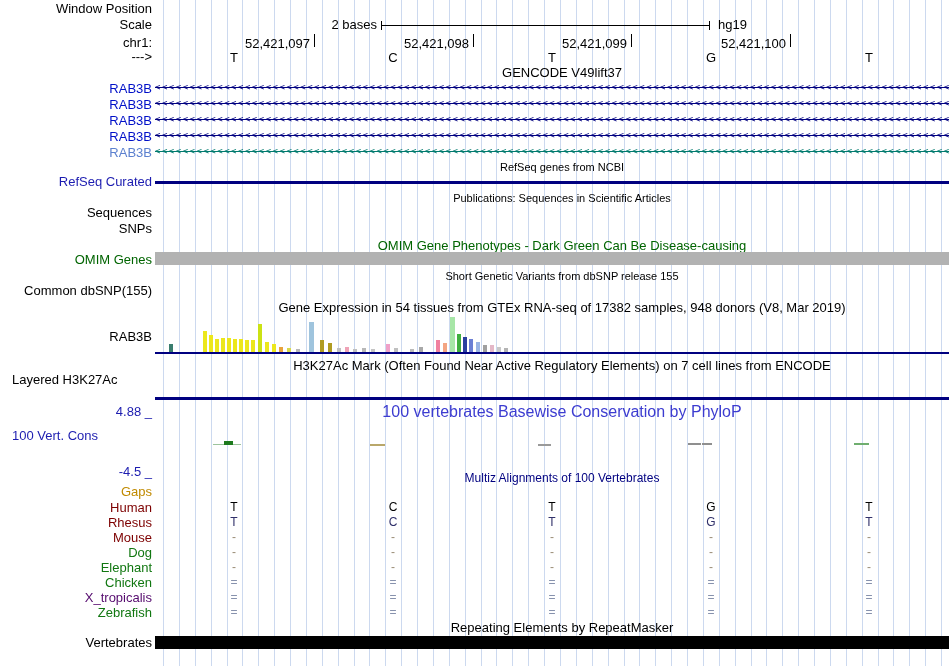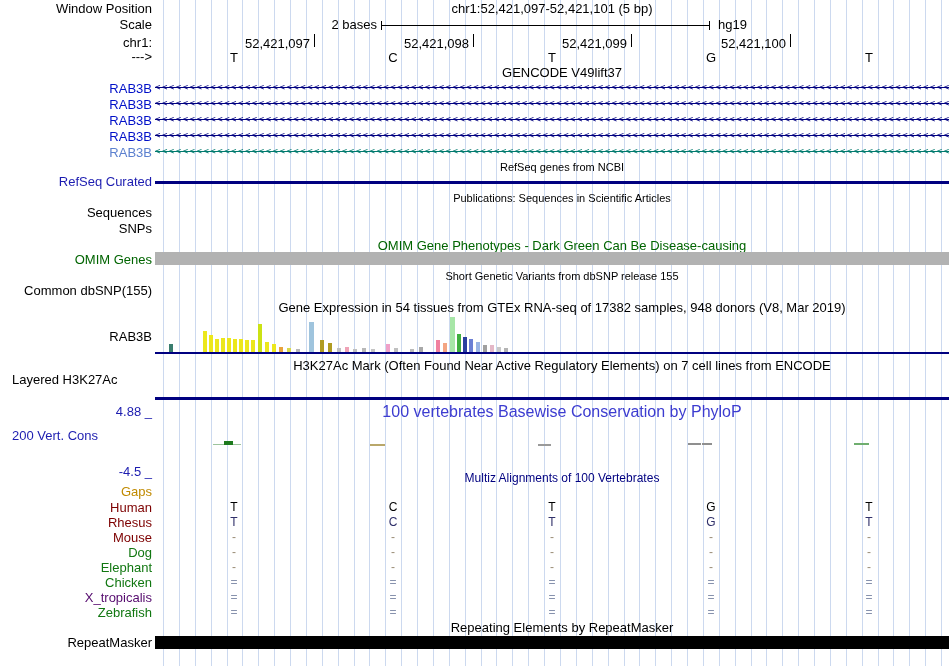--- a/index.html
+++ b/index.html
@@ -19,21 +19,20 @@
   #scalebar{position:absolute;left:381px;top:21px;width:329px;height:9px;
     border-left:1px solid #000;border-right:1px solid #000;
     background:linear-gradient(#000,#000) 0 50%/100% 1px no-repeat}
 </style>
 </head>
 <body>
 
 <div id="guides"></div>
 
 <div id="hdr">
-  <span>chr1:52,421,097-52,421,101 (5 bp)</span>
 </div>
 <span class="s r" style="top:2px">Window Position</span>
 <span class="s r" style="top:18px">Scale</span>
 <span class="s" style="right:573px;top:18px;text-align:left">2 bases</span>
 <div id="scalebar"></div>
 <span class="s" style="left:718px;top:18px">hg19</span>
 <span class="s r" style="top:36px">chr1:</span>
 <span class="s r" style="top:50px">---&gt;</span>
 <div id="coord-row">
     <div style="position: absolute; white-space: nowrap; left: 202px; top: 36px; width: 108px; text-align: right; font: 13px &quot;Liberation Sans&quot;, sans-serif;">52,421,097</div>
@@ -131,21 +130,21 @@
     <div style="position: absolute; white-space: nowrap; left: 504px; top: 348px; width: 4px; height: 4px; background: rgb(180, 180, 180);"></div>
   </div>
 <div class="bar" style="top:352px;height:2px;background:var(--navy,#000080)"></div>
 
 <div class="s c" style="top:359px">H3K27Ac Mark (Often Found Near Active Regulatory Elements) on 7 cell lines from ENCODE</div>
 <span class="s" style="left:12px;top:373px">Layered H3K27Ac</span>
 <div class="bar" style="top:397px;height:3px;background:var(--navy,#000080)"></div>
 
 <div class="s c" style="top:405px;font-size:16px;color:var(--phylop-blue,#3c3cd0)">100 vertebrates Basewise Conservation by PhyloP</div>
 <span class="s r" style="top:405px;color:var(--label-blue,#1c1cb0)">4.88 _</span>
-<span class="s" style="left:12px;top:429px;color:var(--label-blue,#1c1cb0)">200 Vert. Cons</span>
+<span class="s" style="left:12px;top:429px;color:var(--label-blue,#1c1cb0)">100 Vert. Cons</span>
 <span class="s r" style="top:465px;color:var(--label-blue,#1c1cb0)">-4.5 _</span>
 <div id="cons-marks">
     <div style="position: absolute; white-space: nowrap; left: 213px; top: 444px; width: 28px; height: 1px; background: rgb(157, 196, 157);"></div>
     <div style="position: absolute; white-space: nowrap; left: 224px; top: 441px; width: 9px; height: 4px; background: rgb(29, 122, 29);"></div>
     <div style="position: absolute; white-space: nowrap; left: 370px; top: 444px; width: 15px; height: 2px; background: rgb(185, 167, 106);"></div>
     <div style="position: absolute; white-space: nowrap; left: 538px; top: 444px; width: 13px; height: 2px; background: rgb(154, 154, 154);"></div>
     <div style="position: absolute; white-space: nowrap; left: 688px; top: 443px; width: 13px; height: 2px; background: rgb(143, 143, 143);"></div>
     <div style="position: absolute; white-space: nowrap; left: 702px; top: 443px; width: 10px; height: 2px; background: rgb(143, 143, 143);"></div>
     <div style="position: absolute; white-space: nowrap; left: 854px; top: 443px; width: 15px; height: 2px; background: rgb(111, 174, 111);"></div>
   </div>
@@ -197,14 +196,14 @@
     <div style="position: absolute; white-space: nowrap; left: 860px; top: 590px; width: 18px; text-align: center; color: rgb(135, 146, 173); font: 12px &quot;Liberation Sans&quot;, sans-serif;">=</div>
     <div style="position: absolute; white-space: nowrap; right: 798px; top: 605px; text-align: right; color: rgb(17, 119, 17); font: 13px &quot;Liberation Sans&quot;, sans-serif;">Zebrafish</div>
     <div style="position: absolute; white-space: nowrap; left: 225px; top: 605px; width: 18px; text-align: center; color: rgb(135, 146, 173); font: 12px &quot;Liberation Sans&quot;, sans-serif;">=</div>
     <div style="position: absolute; white-space: nowrap; left: 384px; top: 605px; width: 18px; text-align: center; color: rgb(135, 146, 173); font: 12px &quot;Liberation Sans&quot;, sans-serif;">=</div>
     <div style="position: absolute; white-space: nowrap; left: 543px; top: 605px; width: 18px; text-align: center; color: rgb(135, 146, 173); font: 12px &quot;Liberation Sans&quot;, sans-serif;">=</div>
     <div style="position: absolute; white-space: nowrap; left: 702px; top: 605px; width: 18px; text-align: center; color: rgb(135, 146, 173); font: 12px &quot;Liberation Sans&quot;, sans-serif;">=</div>
     <div style="position: absolute; white-space: nowrap; left: 860px; top: 605px; width: 18px; text-align: center; color: rgb(135, 146, 173); font: 12px &quot;Liberation Sans&quot;, sans-serif;">=</div>
   </div>
 
 <div class="s c" style="top:621px">Repeating Elements by RepeatMasker</div>
-<span class="s r" style="top:636px">RepeatMasker</span>
+<span class="s r" style="top:636px">Vertebrates</span>
 <div class="bar" style="top:636px;height:13px;background:#000"></div>
 
 </body></html>

